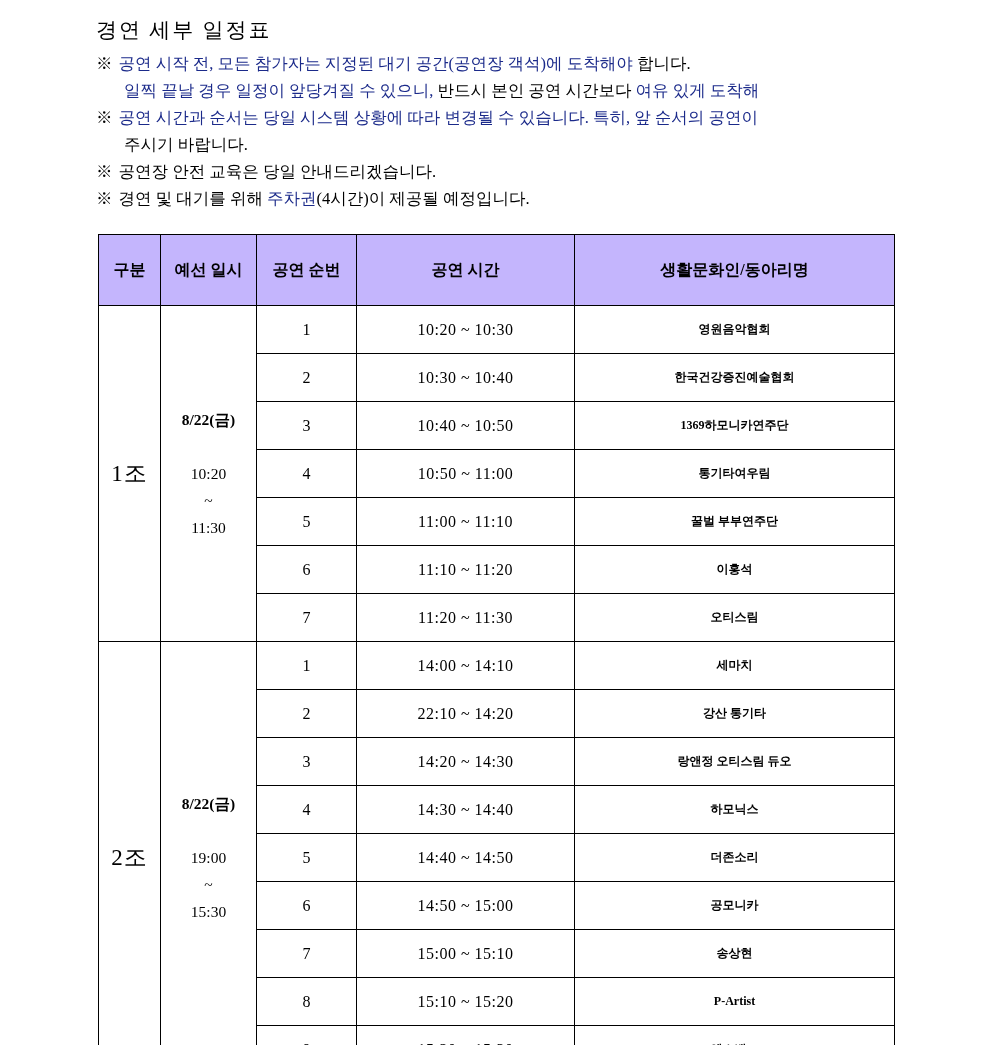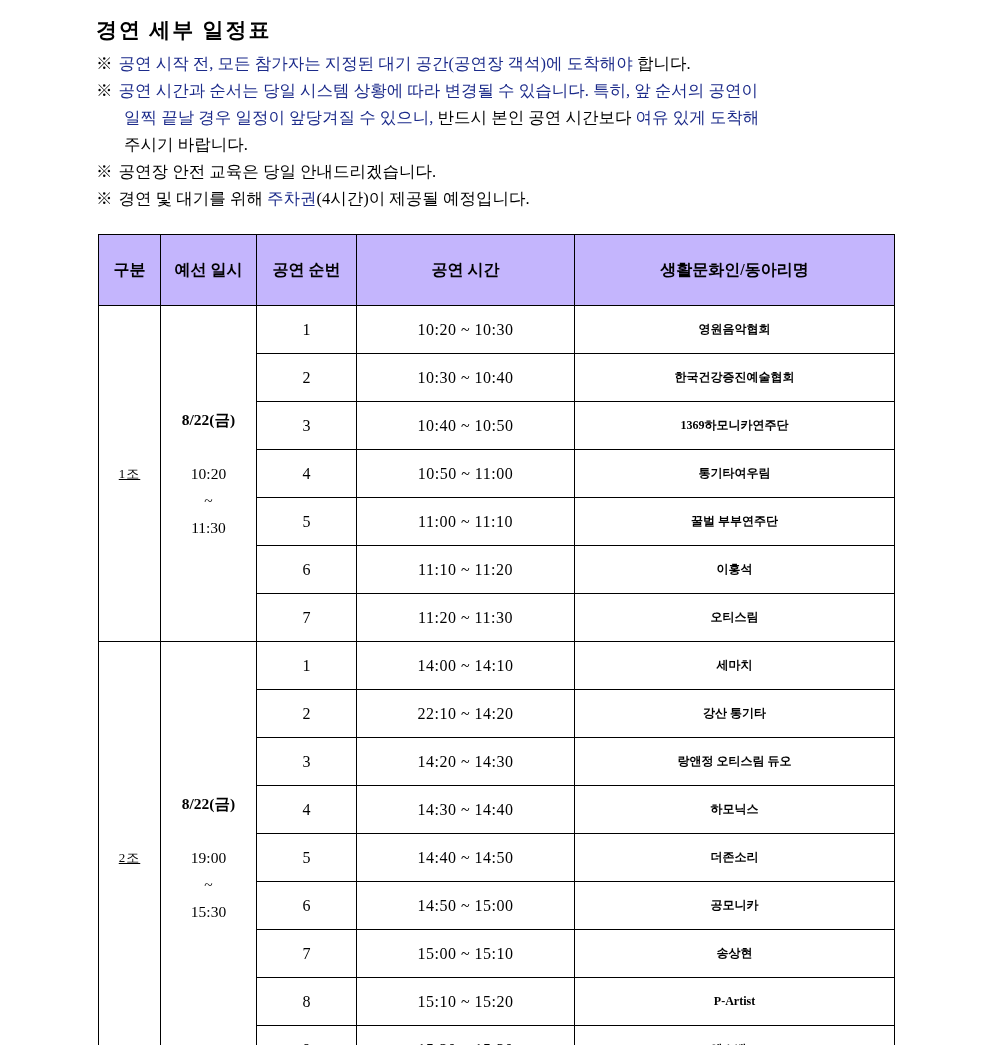--- a/index.html
+++ b/index.html
@@ -16,21 +16,21 @@
   }
   .page {
     position: relative;
     width: 992px;
     height: 1045px;
     box-sizing: border-box;
     padding: 10px 0 0 0;
   }
   .doc-title {
     font-size: 21px;
-    font-weight: bold;
+    font-weight: normal;
     letter-spacing: 2px;
     margin: 6px 0 6px 96px;
     font-family: "Liberation Serif", "DejaVu Serif", serif;
   }
   .notes {
     margin: 0 0 0 96px;
     width: 820px;
   }
   .note-line {
     font-size: 16.5px;
@@ -66,24 +66,23 @@
     height: 62px;
     padding: 4px 2px;
   }
   .col-div { width: 62px; }
   .col-date { width: 96px; }
   .col-order { width: 100px; }
   .col-time { width: 218px; }
   .col-team { width: 320px; }
 
   td.group-cell {
-    font-size: 13px;
+    font-size: 23px;
     font-weight: normal;
     letter-spacing: 1px;
-    text-decoration: underline;
   }
   td.date-cell {
     font-size: 15.5px;
     line-height: 27px;
     font-weight: bold;
   }
   td.date-cell .d-sub {
     font-weight: normal;
     display: block;
   }
@@ -103,22 +102,22 @@
 </style>
 </head>
 <body>
 
 <div class="page">
 
   <div class="doc-title">경연 세부 일정표</div>
 
   <div class="notes">
       <div class="note-line"><span class="note-mark">※</span><span class="note-blue">공연 시작 전, 모든 참가자는 지정된 대기 공간(공연장 객석)에 도착해야 </span><span class="note-black">합니다.</span></div>
+      <div class="note-line note-indent"><span class="note-blue">일찍 끝날 경우 일정이 앞당겨질 수 있으니, </span><span class="note-black">반드시 본인 공연 시간보다 </span><span class="note-blue">여유 있게 도착해</span></div>
       <div class="note-line"><span class="note-mark">※</span><span class="note-blue">공연 시간과 순서는 당일 시스템 상황에 따라 변경될 수 있습니다. 특히, </span><span class="note-blue">앞 순서의 공연이</span></div>
-      <div class="note-line note-indent"><span class="note-blue">일찍 끝날 경우 일정이 앞당겨질 수 있으니, </span><span class="note-black">반드시 본인 공연 시간보다 </span><span class="note-blue">여유 있게 도착해</span></div>
       <div class="note-line note-indent"><span class="note-black">주시기 바랍니다.</span></div>
       <div class="note-line"><span class="note-mark">※</span><span class="note-black">공연장 안전 교육은 당일 안내드리겠습니다.</span></div>
       <div class="note-line"><span class="note-mark">※</span><span class="note-black">경연 및 대기를 위해 </span><span class="note-blue">주차권</span><span class="note-black">(4시간)이 제공될 예정입니다.</span></div>
     </div>
 
   <table class="schedule">
     <colgroup>
       <col class="col-div">
       <col class="col-date">
       <col class="col-order">

